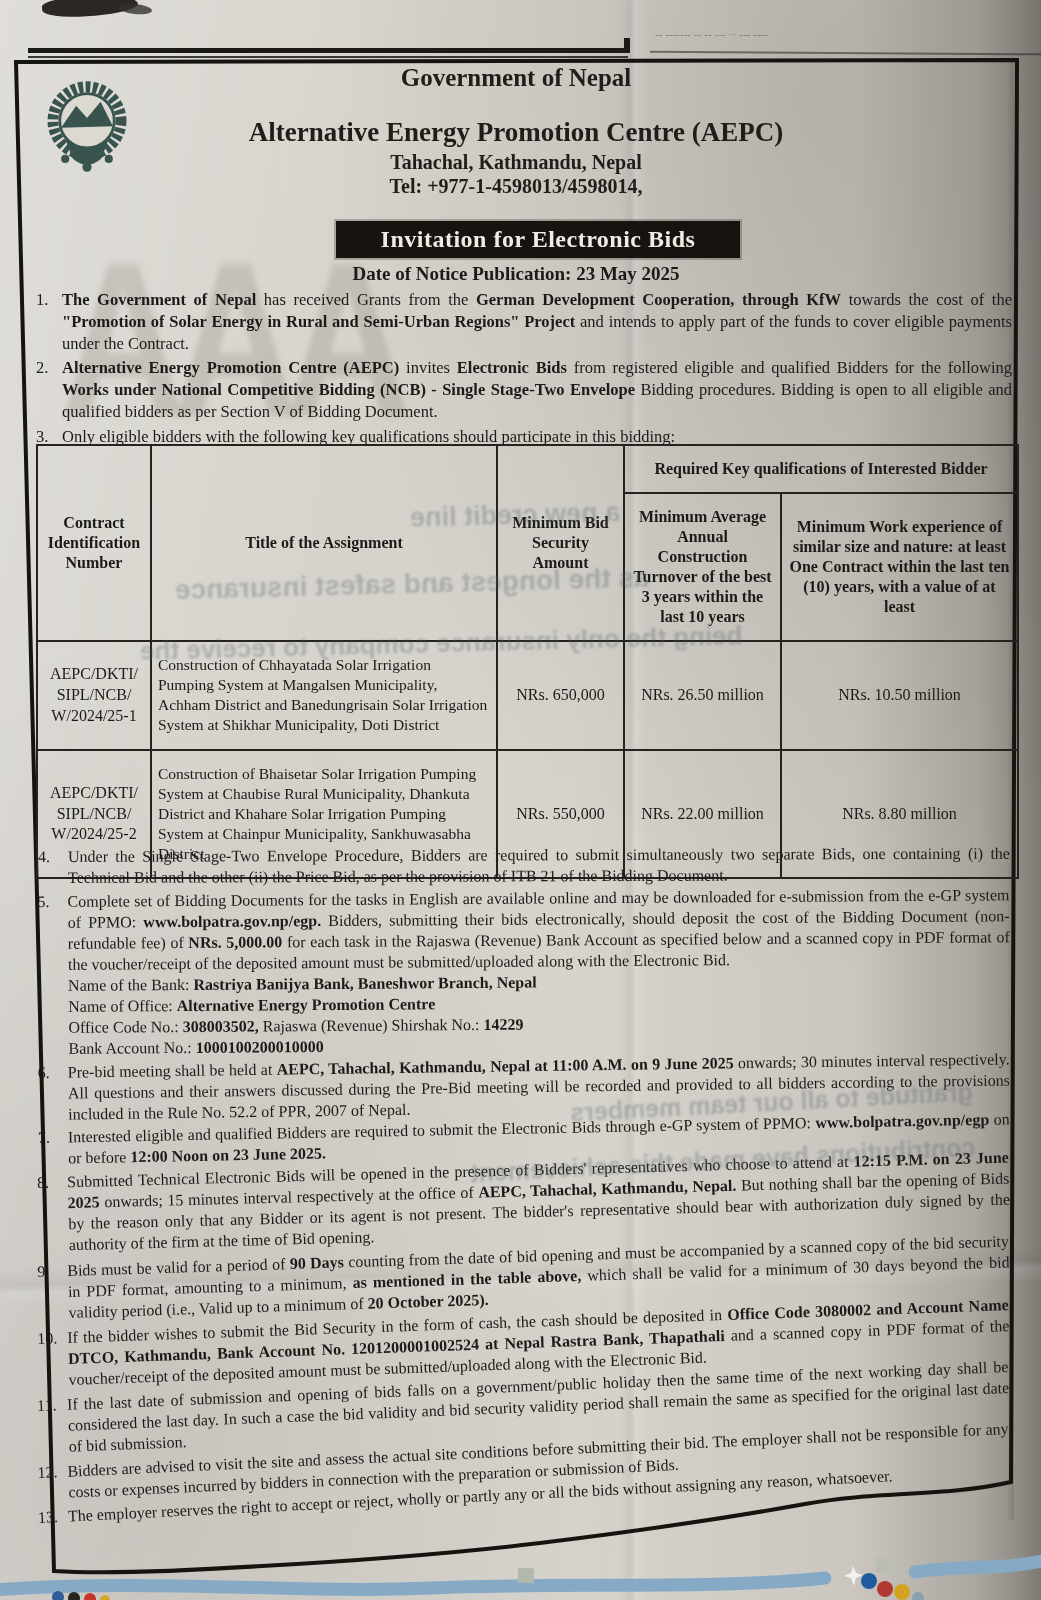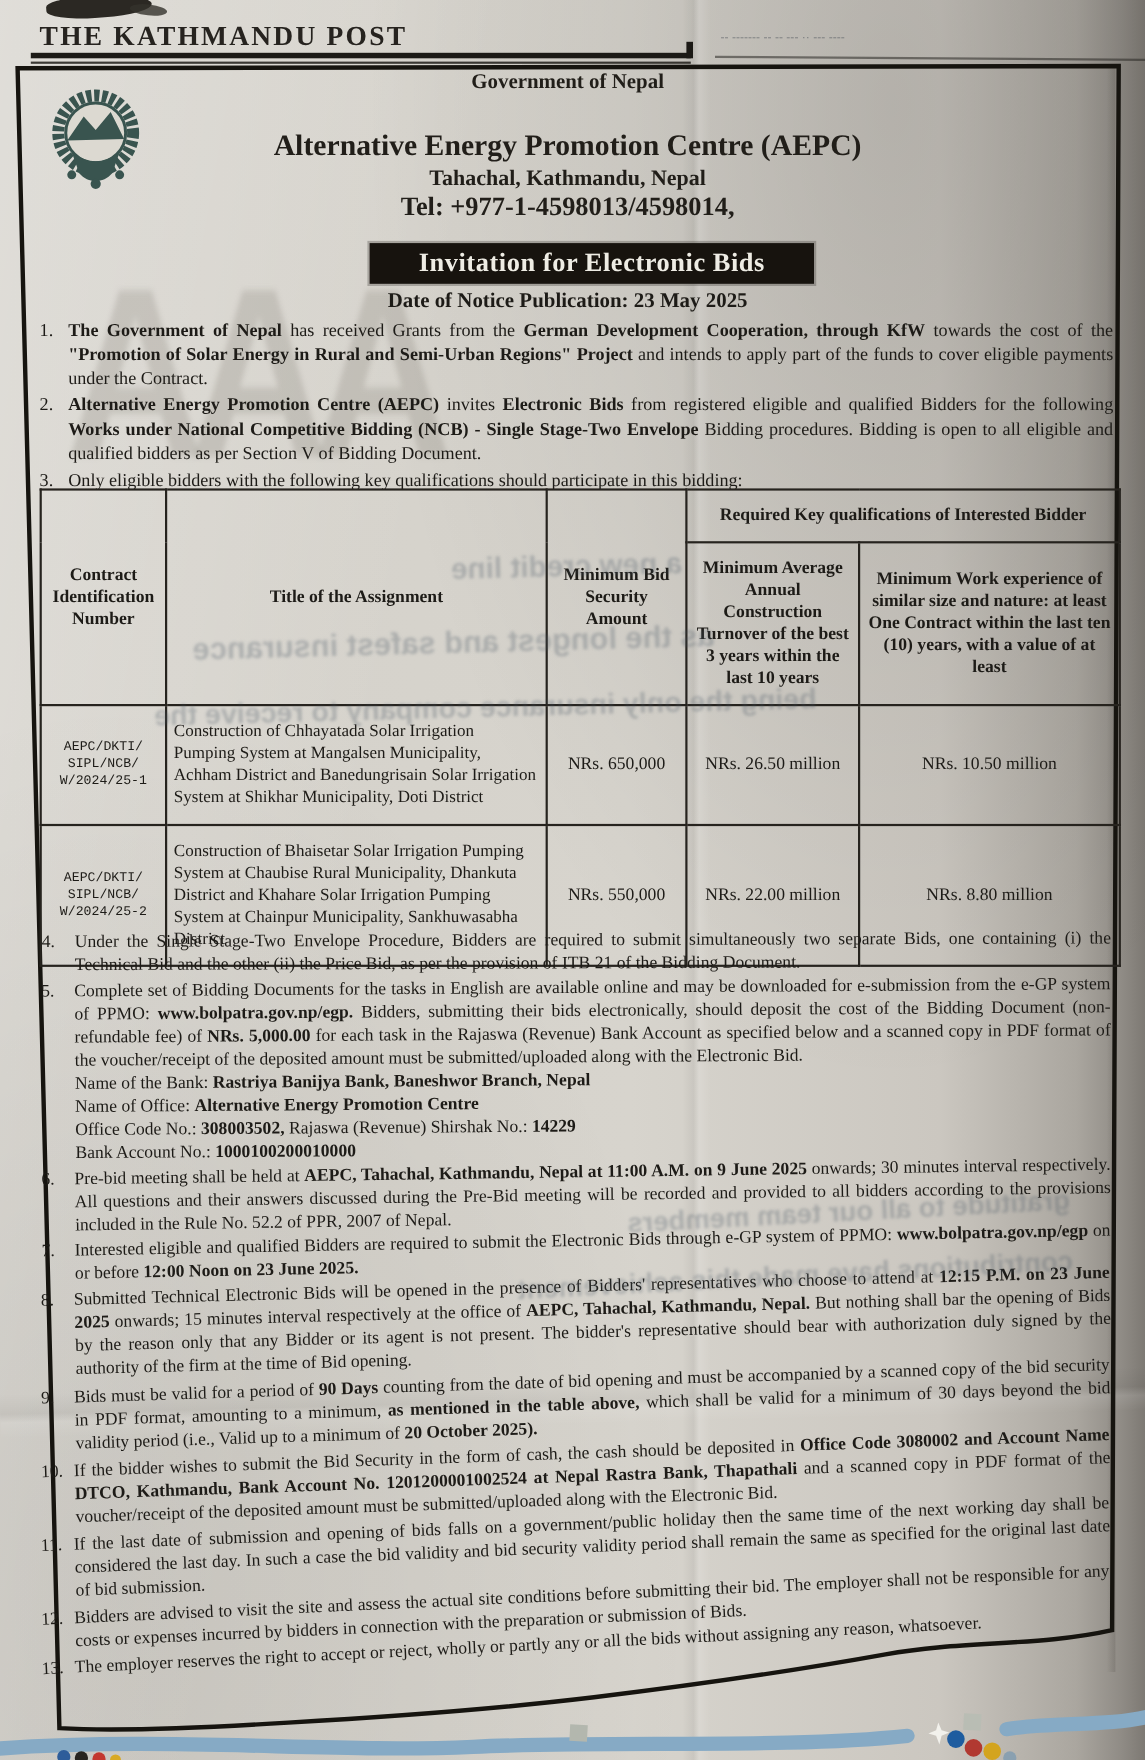--- a/index.html
+++ b/index.html
@@ -29,25 +29,25 @@
   .ruleRight{position:absolute;left:650px;top:52px;width:391px;height:2px;background:rgba(40,38,34,.55);transform:rotate(.4deg);}
   .topghost{position:absolute;left:655px;top:28px;width:280px;font-size:11px;color:rgba(60,65,75,.5);filter:blur(.7px);font-family:"Liberation Sans",sans-serif;white-space:nowrap;overflow:hidden;}
 
   .boxsvg{position:absolute;left:0;top:0;pointer-events:none;}
 
   .emblem{position:absolute;left:46px;top:80px;width:82px;height:98px;opacity:.93;filter:blur(.3px);}
   .wm{position:absolute;left:60px;top:240px;font-family:"Liberation Sans",sans-serif;font-weight:bold;
     font-size:175px;letter-spacing:-14px;color:rgba(110,105,96,.20);filter:blur(2.5px);transform:scaleY(1.25);}
 
   .hdr{position:absolute;left:14px;width:1004px;text-align:center;font-weight:bold;color:#211e19;}
-  .h1{top:64px;font-size:19px;}
+  .h1{top:64px;font-size:25px;}
   .h2{top:86px;font-size:25px;}
   .h3{top:117px;font-size:27px;}
   .h4{top:151px;font-size:20px;}
-  .h5{top:175px;font-size:24px;}
+  .h5{top:175px;font-size:20px;}
   .h6{top:199px;font-size:20px;}
 
   .banner{position:absolute;left:336px;top:221px;width:404px;height:37px;background:#17130e;color:#eeece4;
     font-size:24px;font-weight:bold;text-align:center;line-height:37px;letter-spacing:.5px;box-shadow:0 0 0 2px rgba(23,19,14,.25);}
   .dateline{position:absolute;left:14px;top:263px;width:1004px;text-align:center;font-weight:bold;font-size:19px;}
 
   .list{position:absolute;}
   .pre{left:36px;top:289px;width:976px;font-size:16.5px;line-height:1.32;}
   .post{left:38px;top:847px;width:972px;font-size:16px;line-height:1.31;}
   .item{position:relative;margin-bottom:3px;}
@@ -63,21 +63,21 @@
   .post .item:nth-child(5){transform:rotate(-1.5deg);}
   .post .item:nth-child(6){transform:rotate(-1.8deg);margin-top:5px;}
   .post .item:nth-child(7){transform:rotate(-2.0deg);margin-top:4px;}
   .post .item:nth-child(8){transform:rotate(-2.3deg);margin-top:4px;}
   .post .item:nth-child(9){transform:rotate(-2.6deg);margin-top:4px;}
   .post .item:nth-child(10){transform:rotate(-2.8deg);margin-top:3px;}
 
   table.qual{position:absolute;left:36px;top:444px;width:981px;border-collapse:collapse;table-layout:fixed;}
   table.qual th,table.qual td{border:2px solid #26231e;padding:13px 6px;vertical-align:middle;}
   table.qual th{font-size:16px;line-height:1.25;text-align:center;}
-  td.cid{font-size:12px;text-align:center;white-space:pre-line;line-height:1.3;font-family:Liberation Mono, monospace;}
+  td.cid{font-size:16px;text-align:center;white-space:pre-line;line-height:1.3;}
   td.ttl{font-size:15.5px;text-align:left;line-height:1.3;padding-left:9px;}
   td.amt{font-size:16px;text-align:center;}
   .colw1{width:114px;} .colw2{width:346px;} .colw3{width:127px;} .colw4{width:157px;} .colw5{width:237px;}
   tr.hr1{height:36px;} tr.hr2{height:126px;}
 
   .ghosts .g{position:absolute;font-family:"Liberation Sans",sans-serif;font-weight:bold;
     color:rgba(72,86,100,.30);filter:blur(1.3px);transform:scaleX(-1) rotate(1.5deg);white-space:nowrap;}
   .ghosts .g:nth-child(1){left:410px;top:500px;font-size:27px;}
   .ghosts .g:nth-child(2){left:175px;top:568px;font-size:28px;}
   .ghosts .g:nth-child(3){left:140px;top:628px;font-size:26px;}
@@ -90,21 +90,20 @@
 <body>
 
 <div class="page">
 
   <div class="smudge"></div>
   <div class="smudge2"></div>
   <div class="crease-v"></div>
   <div class="crease-r"></div>
   <div class="crease-h"></div>
 
-  <div class="masthead">THE KATHMANDU POST</div>
   <div class="ruleA"></div>
   <div class="ruleA2"></div>
   <div class="ruleTick"></div>
   <div class="ruleRight"></div>
   <div class="topghost">-- ------- -- -- --- ·· --- ----</div>
 
   <svg class="boxsvg" width="1041" height="1600" viewBox="0 0 1041 1600">
     <path d="M 16,62 L 1017,60 L 1011,1482
              C 945,1497 875,1491 805,1504
              C 705,1522 622,1533 540,1543

